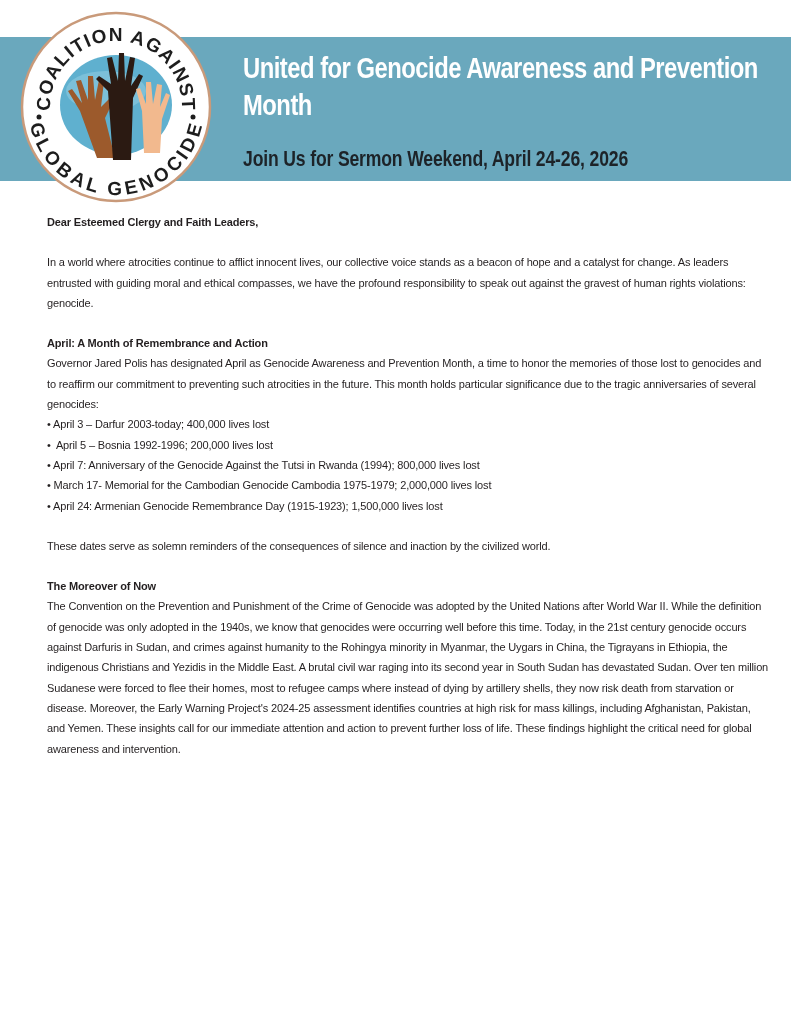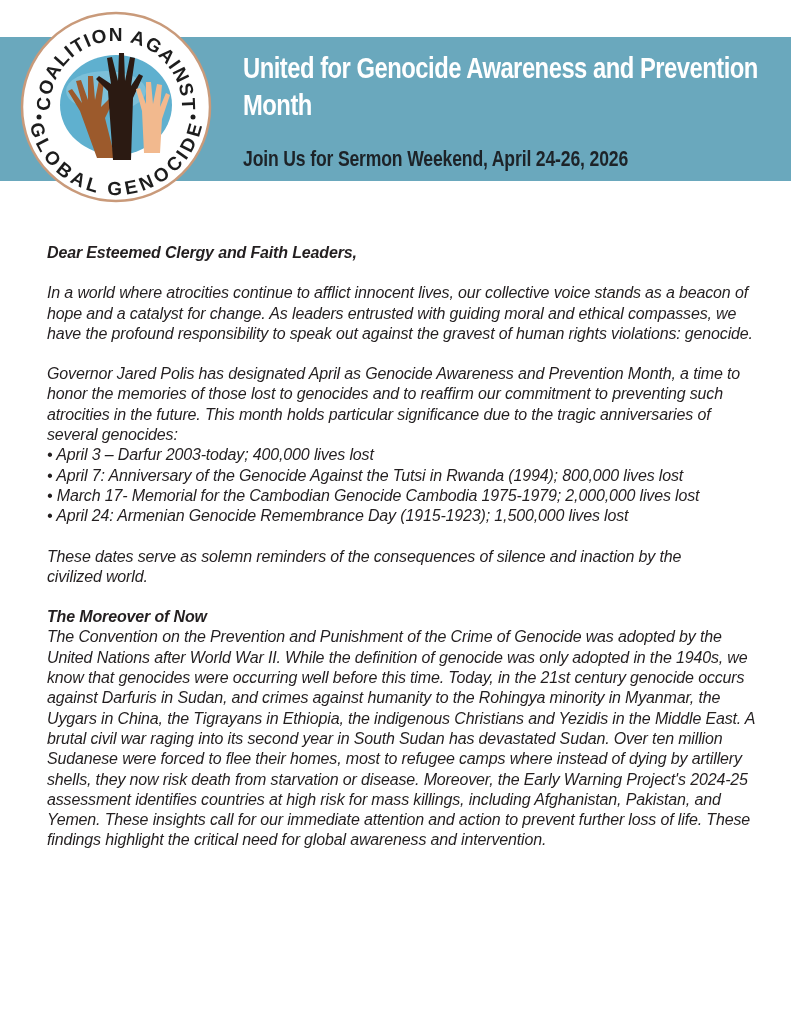--- a/index.html
+++ b/index.html
@@ -8,22 +8,22 @@
   .banner { position: absolute; left: 0; top: 37px; width: 791px; height: 144px;
             background: #6aa8bd; }
   .banner-title { position: absolute; left: 243px; top: 50px; width: 520px;
                   font-family: "Liberation Sans", sans-serif; font-weight: bold;
                   font-size: 29px; line-height: 37px; color: #ffffff;
                   letter-spacing: -0.6px; transform: scaleX(0.82); transform-origin: left top; width: 640px; }
   .banner-sub { position: absolute; left: 243px; top: 145px; font-weight: bold;
                 font-size: 22px; line-height: 28px; color: #1d2328;
                 transform: scaleX(0.8); transform-origin: left top; white-space: nowrap; letter-spacing: -0.2px; }
   .logo { position: absolute; left: 20px; top: 11px; width: 192px; height: 192px; }
-  .content { position: absolute; left: 47px; top: 243px; width: 720px;
-             font-size: 16px; line-height: 20.3px; letter-spacing: -0.15px; font-style: italic; }
+  .content { position: absolute; left: 47px; top: 212px; width: 720px;
+             font-size: 11px; line-height: 20.3px; letter-spacing: -0.15px; }
   .content p { margin: 0; }
   .bold { font-weight: bold; }
   .gap { height: 20px; }
   .list { margin: 0; padding: 0; list-style: none; }
   .list li { margin: 0; }
 </style>
 </head>
 <body>
 
 <div class="banner"></div>
@@ -52,23 +52,25 @@
 </svg>
 
 <div class="banner-title">United for Genocide Awareness and Prevention Month</div>
 <div class="banner-sub">Join Us for Sermon Weekend, April 24-26, 2026</div>
 
 <div class="content">
   <p class="bold">Dear Esteemed Clergy and Faith Leaders,</p>
   <div class="gap"></div>
   <p style="width:715px">In a world where atrocities continue to afflict innocent lives, our collective voice stands as a beacon of hope and a catalyst for change. As leaders entrusted with guiding moral and ethical compasses, we have the profound responsibility to speak out against the gravest of human rights violations: genocide.</p>
   <div class="gap"></div>
+  <p class="bold">April: A Month of Remembrance and Action</p>
   <p style="width:718px">Governor Jared Polis has designated April as Genocide Awareness and Prevention Month, a time to honor the memories of those lost to genocides and to reaffirm our commitment to preventing such atrocities in the future. This month holds particular significance due to the tragic anniversaries of several genocides:</p>
   <ul class="list">
     <li>• April 3 – Darfur 2003-today; 400,000 lives lost</li>
+    <li style="white-space:pre">•  April 5 – Bosnia 1992-1996; 200,000 lives lost</li>
     <li>• April 7: Anniversary of the Genocide Against the Tutsi in Rwanda (1994); 800,000 lives lost</li>
     <li>• March 17- Memorial for the Cambodian Genocide Cambodia 1975-1979; 2,000,000 lives lost</li>
     <li>• April 24: Armenian Genocide Remembrance Day (1915-1923); 1,500,000 lives lost</li>
   </ul>
   <div class="gap"></div>
   <p style="width:640px">These dates serve as solemn reminders of the consequences of silence and inaction by the civilized world.</p>
   <div class="gap"></div>
   <p class="bold">The Moreover of Now</p>
   <p style="width:722px">The Convention on the Prevention and Punishment of the Crime of Genocide was adopted by the United Nations after World War II. While the definition of genocide was only adopted in the 1940s, we know that genocides were occurring well before this time. Today, in the 21st century genocide occurs against Darfuris in Sudan, and crimes against humanity to the Rohingya minority in Myanmar, the Uygars in China, the Tigrayans in Ethiopia, the indigenous Christians and Yezidis in the Middle East. A brutal civil war raging into its second year in South Sudan has devastated Sudan.  Over ten million Sudanese were forced to flee their homes, most to refugee camps where instead of dying by artillery shells, they now risk death from starvation or disease. Moreover, the Early Warning Project's 2024-25 assessment identifies countries at high risk for mass killings, including Afghanistan, Pakistan, and Yemen. These insights call for our immediate attention and action to prevent further loss of life. These findings highlight the critical need for global awareness and intervention.</p>
 </div>

